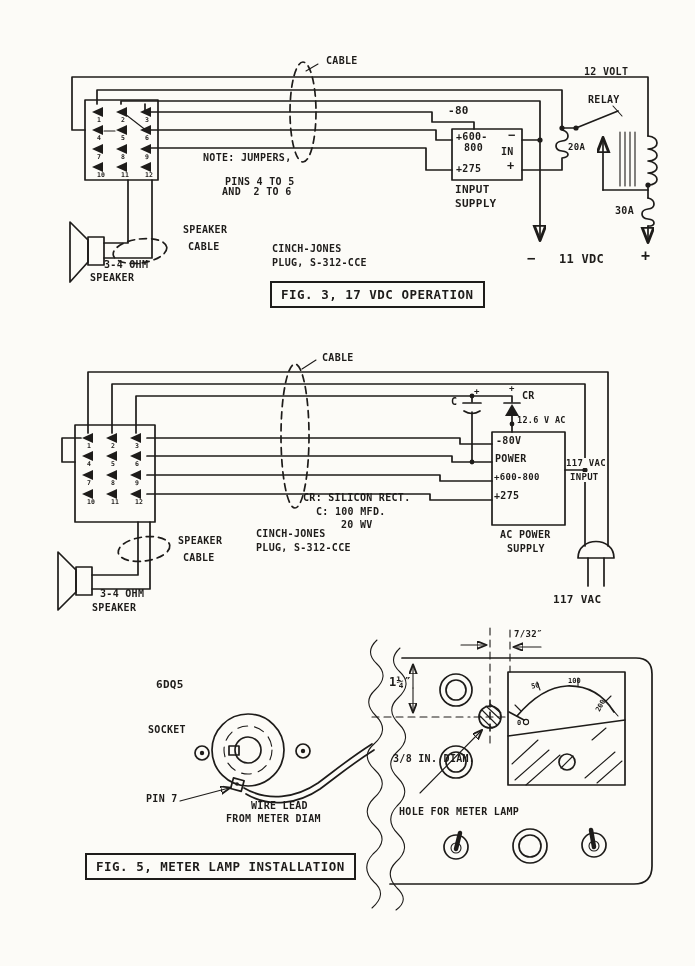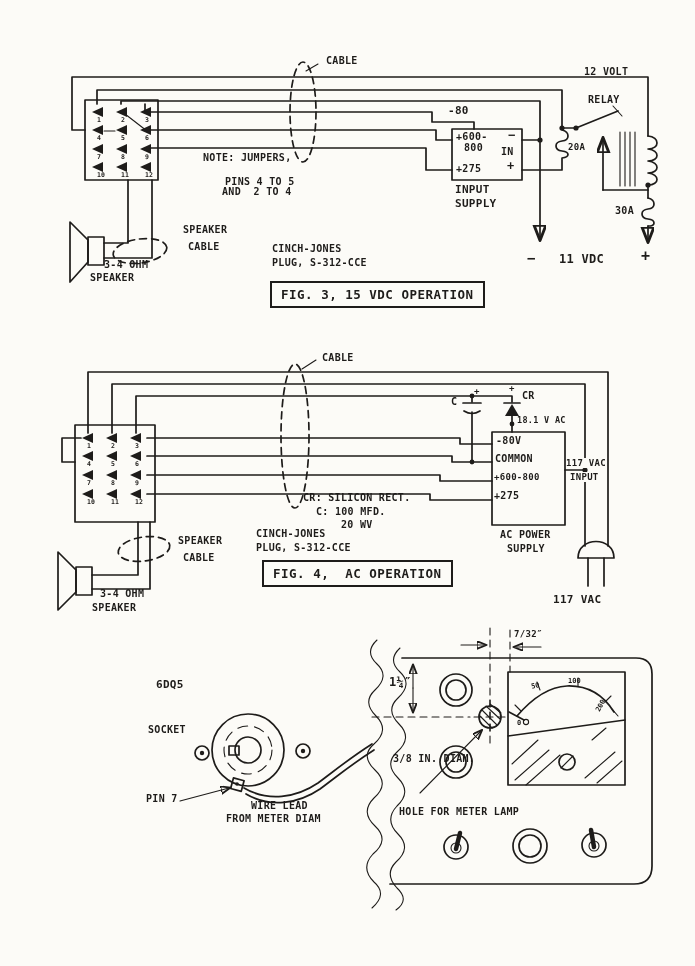--- a/index.html
+++ b/index.html
@@ -289,21 +289,21 @@
       <circle cx="594" cy="845" r="12"></circle>
       <path class="fat" d="M594,847 L591,830"></path>
       <circle class="thin" cx="594" cy="846" r="5"></circle>
     </g>
   </g>
 </svg>
 
 <div class="lbl" style="left:326px;top:55px">CABLE</div>
 <div class="lbl" style="left:203px;top:152px">NOTE: JUMPERS,</div>
 <div class="lbl" style="left:225px;top:176px">PINS 4 TO 5</div>
-<div class="lbl" style="left:222px;top:186px">AND  2 TO 4</div>
+<div class="lbl" style="left:222px;top:186px">AND  2 TO 6</div>
 <div class="lbl" style="left:584px;top:66px">12 VOLT</div>
 <div class="lbl" style="left:588px;top:94px">RELAY</div>
 <div class="lbl s11 bg" style="left:448px;top:105px">-80</div>
 <div class="lbl" style="left:456px;top:131px">+600-</div>
 <div class="lbl" style="left:464px;top:142px">800</div>
 <div class="lbl" style="left:501px;top:146px">IN</div>
 <div class="lbl" style="left:456px;top:163px">+275</div>
 <div class="lbl s12" style="left:508px;top:129px">−</div>
 <div class="lbl s12" style="left:507px;top:160px">+</div>
 <div class="lbl s11" style="left:455px;top:184px">INPUT</div>
@@ -312,51 +312,51 @@
 <div class="lbl" style="left:615px;top:205px">30A</div>
 <div class="lbl s14" style="left:527px;top:250px">−</div>
 <div class="lbl s12" style="left:559px;top:253px">11 VDC</div>
 <div class="lbl s15" style="left:641px;top:248px">+</div>
 <div class="lbl" style="left:183px;top:224px">SPEAKER</div>
 <div class="lbl" style="left:188px;top:241px">CABLE</div>
 <div class="lbl" style="left:104px;top:259px">3-4 OHM</div>
 <div class="lbl" style="left:90px;top:272px">SPEAKER</div>
 <div class="lbl" style="left:272px;top:243px">CINCH-JONES</div>
 <div class="lbl" style="left:272px;top:257px">PLUG, S-312-CCE</div>
-<div class="cap" style="left:270px;top:281px">FIG. 3, 15 VDC OPERATION</div>
+<div class="cap" style="left:270px;top:281px">FIG. 3, 17 VDC OPERATION</div>
 
 <div class="lbl" style="left:322px;top:352px">CABLE</div>
 <div class="lbl s9" style="left:474px;top:386px">+</div>
 <div class="lbl" style="left:451px;top:396px">C</div>
 <div class="lbl s9" style="left:509px;top:383px">+</div>
 <div class="lbl" style="left:522px;top:390px">CR</div>
-<div class="lbl s8 bg" style="left:517px;top:416px">18.1 V AC</div>
+<div class="lbl s8 bg" style="left:517px;top:416px">12.6 V AC</div>
 <div class="lbl" style="left:496px;top:435px">-80V</div>
-<div class="lbl" style="left:495px;top:453px">COMMON</div>
+<div class="lbl" style="left:495px;top:453px">POWER</div>
 <div class="lbl s9" style="left:494px;top:472px">+600-800</div>
 <div class="lbl" style="left:494px;top:490px">+275</div>
 <div class="lbl" style="left:500px;top:529px">AC POWER</div>
 <div class="lbl" style="left:507px;top:543px">SUPPLY</div>
 <div class="lbl s9 bg" style="left:566px;top:458px">117 VAC</div>
 <div class="lbl s9 bg" style="left:570px;top:472px">INPUT</div>
 <div class="lbl s11" style="left:553px;top:594px">117 VAC</div>
 <div class="lbl" style="left:303px;top:492px">CR: SILICON RECT.</div>
 <div class="lbl" style="left:316px;top:506px">C: 100 MFD.</div>
 <div class="lbl" style="left:341px;top:519px">20 WV</div>
 <div class="lbl" style="left:178px;top:535px">SPEAKER</div>
 <div class="lbl" style="left:183px;top:552px">CABLE</div>
 <div class="lbl" style="left:100px;top:588px">3-4 OHM</div>
 <div class="lbl" style="left:92px;top:602px">SPEAKER</div>
 <div class="lbl" style="left:256px;top:528px">CINCH-JONES</div>
 <div class="lbl" style="left:256px;top:542px">PLUG, S-312-CCE</div>
-<div class="cap" style="left:262px;top:560px">FIG. 4,  AC OPERATION</div>
 
 <div class="lbl s11" style="left:156px;top:679px">6DQ5</div>
 <div class="lbl" style="left:148px;top:724px">SOCKET</div>
 <div class="lbl" style="left:146px;top:793px">PIN 7</div>
 <div class="lbl" style="left:251px;top:800px">WIRE LEAD</div>
 <div class="lbl" style="left:226px;top:813px">FROM METER DIAM</div>
 <div class="lbl s12" style="left:389px;top:676px">1¼″</div>
 <div class="lbl s9 bg" style="left:514px;top:629px">7/32″</div>
 <div class="lbl" style="left:393px;top:753px">3/8 IN. DIAM.</div>
 <div class="lbl" style="left:399px;top:806px">HOLE FOR METER LAMP</div>
+<div class="cap" style="left:85px;top:853px">FIG. 5, METER LAMP INSTALLATION</div>
 
 </div>
 
 </body></html>

